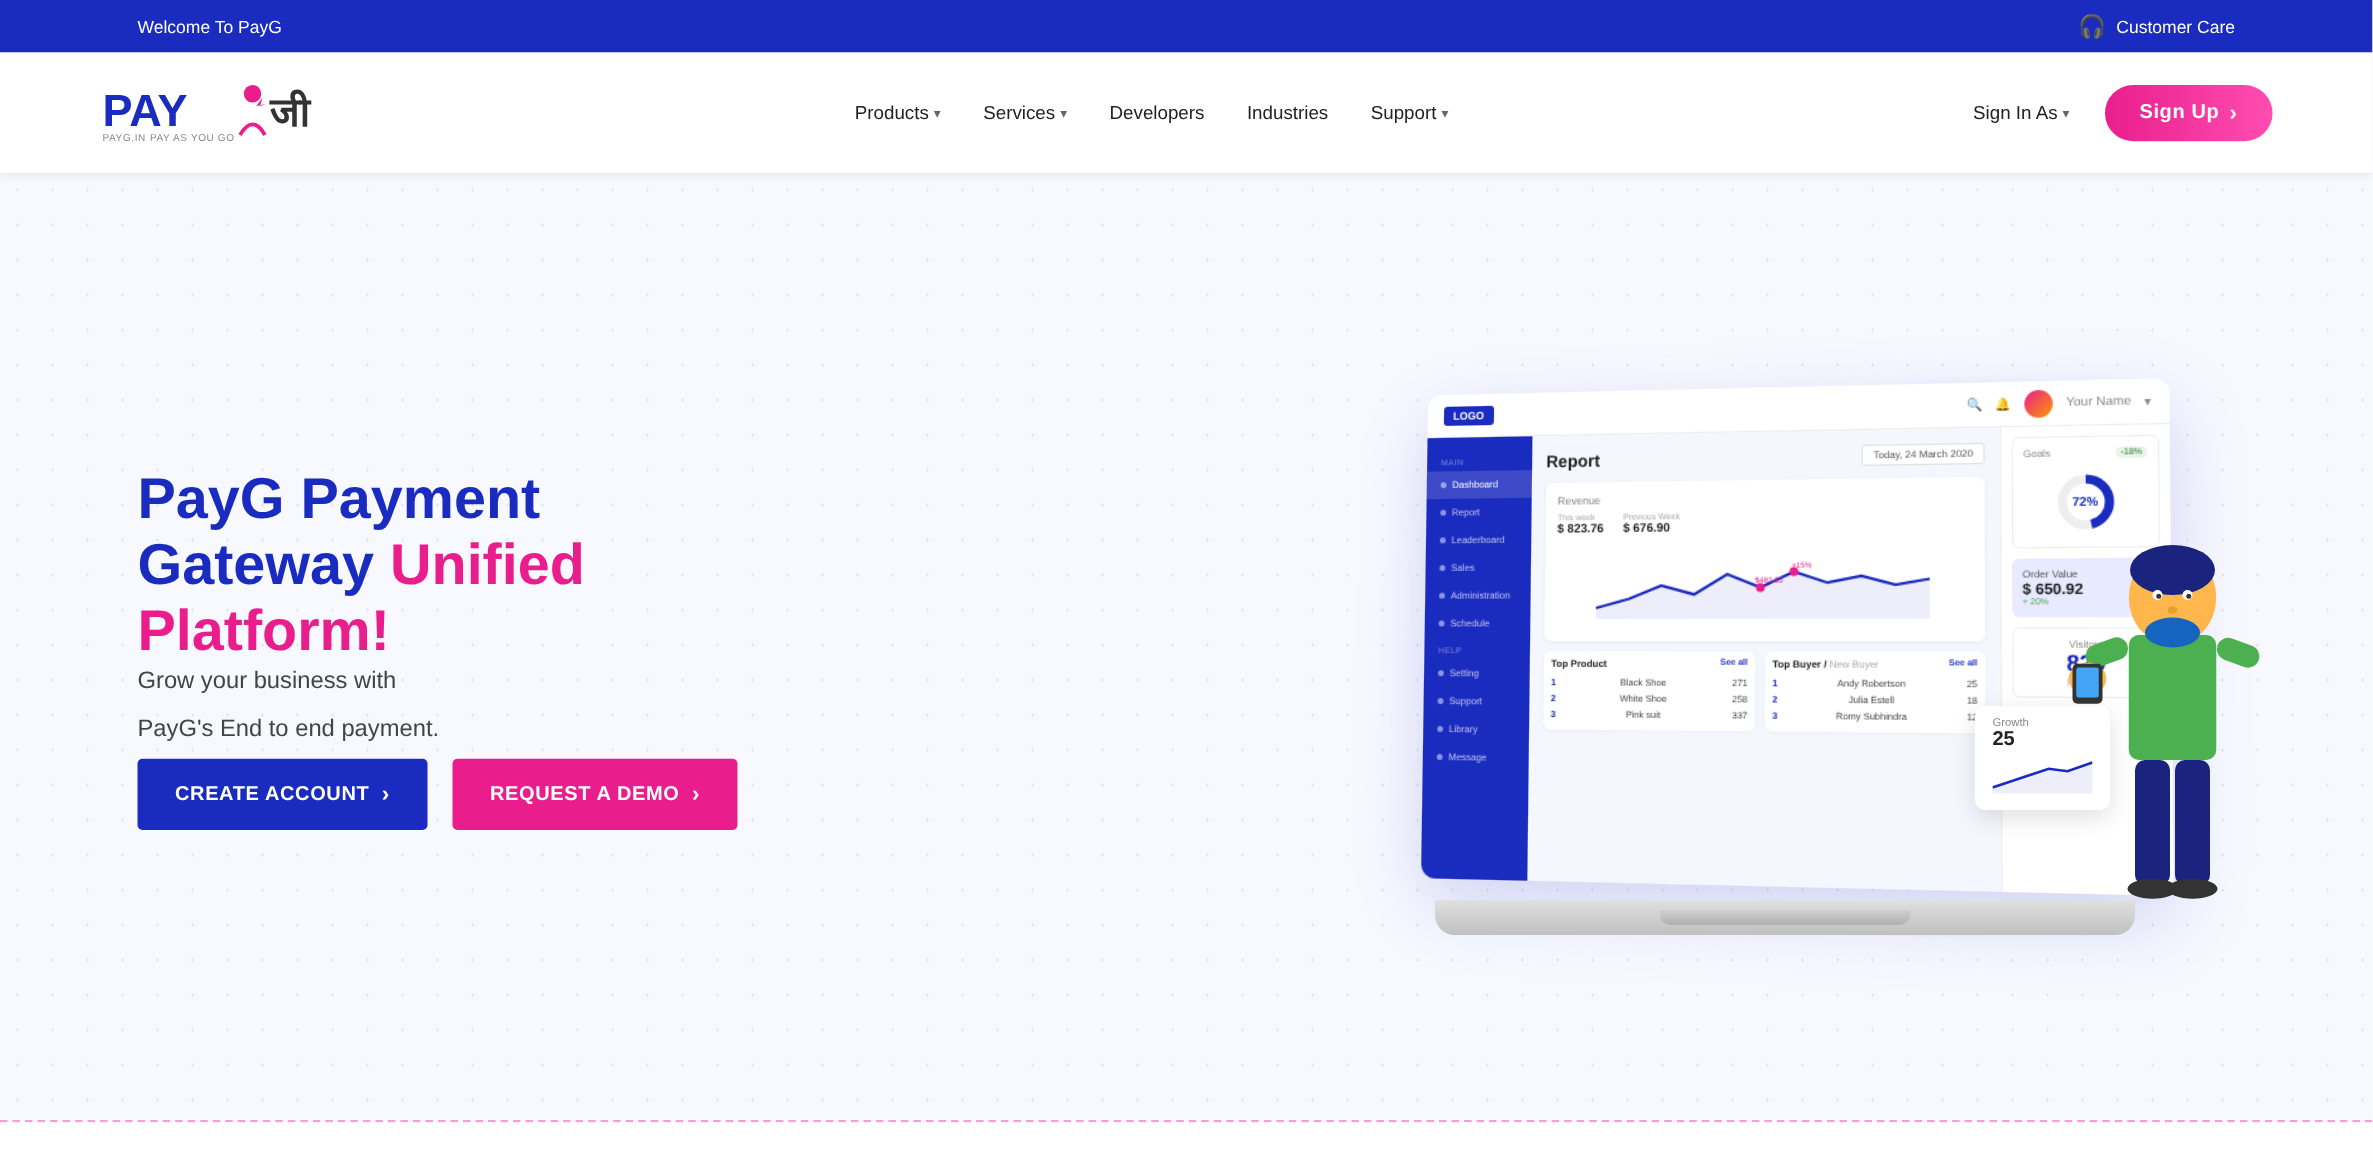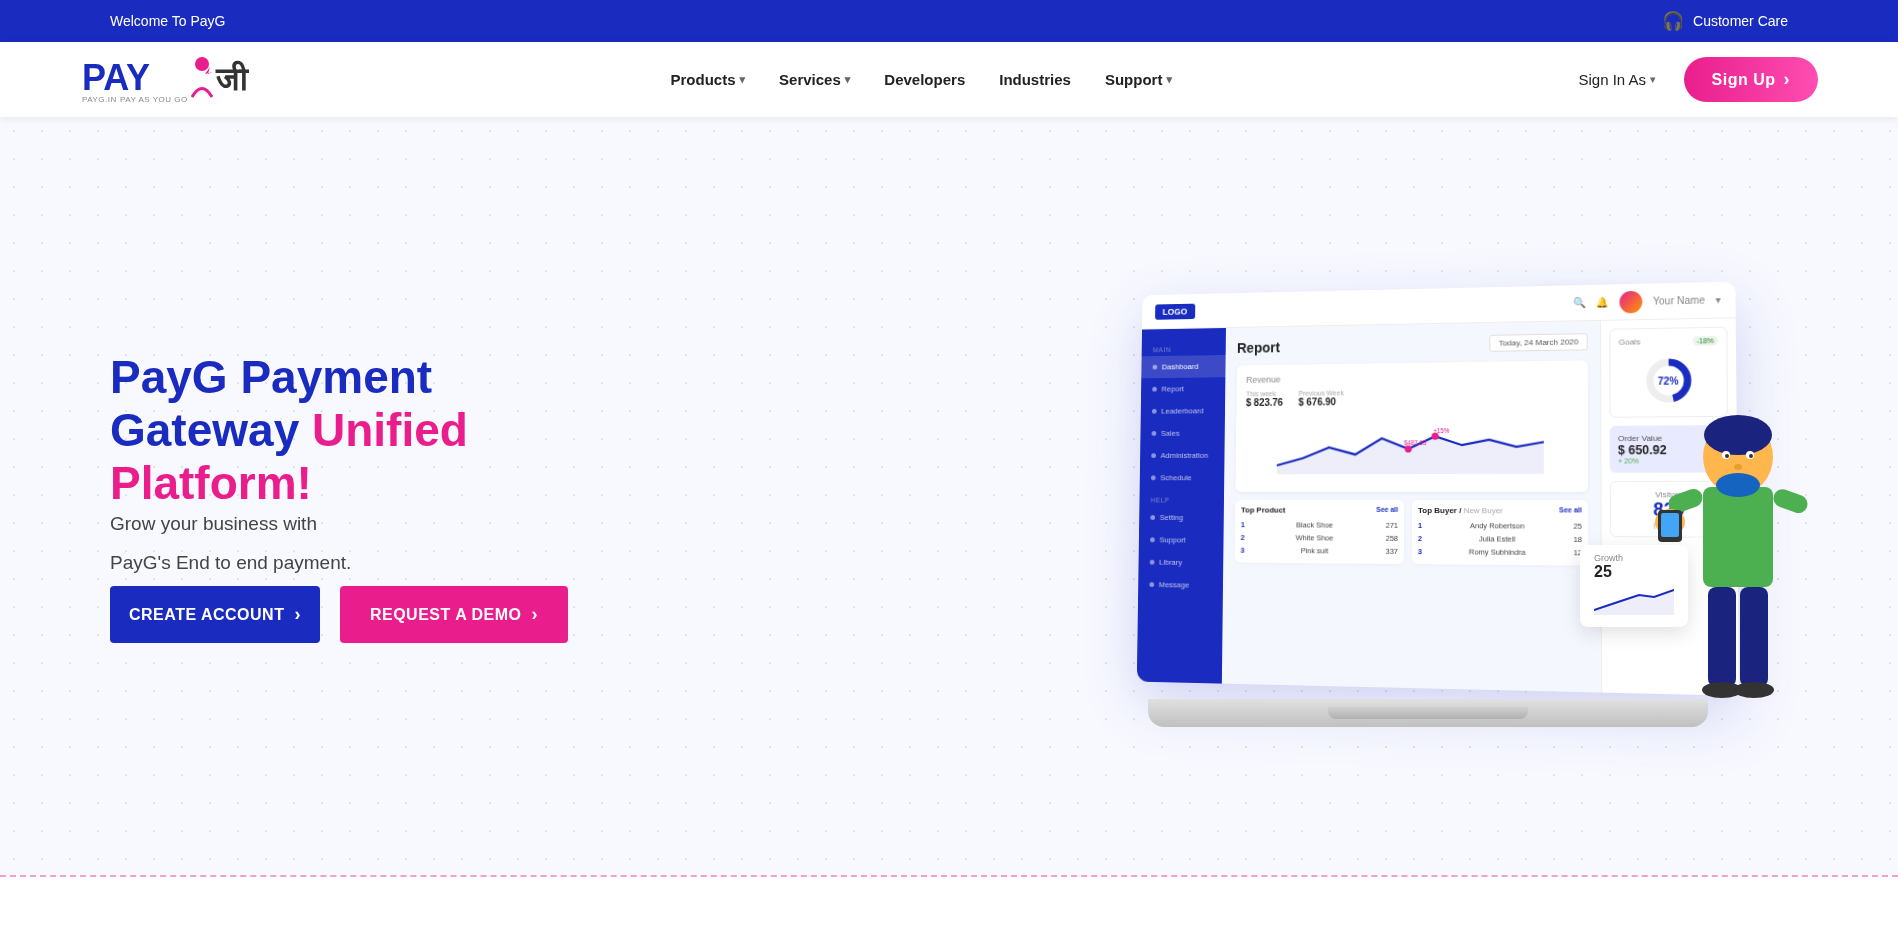--- a/index.html
+++ b/index.html
@@ -23,21 +23,21 @@
     }
     .headphone-icon { font-size: 18px; }
 
     
     nav {
       background: #fff;
       display: flex;
       align-items: center;
       justify-content: space-between;
       padding: 0 80px;
-      height: 75px;
+      height: 96px;
       box-shadow: 0 2px 8px rgba(0,0,0,0.07);
       position: relative;
       z-index: 10;
     }
     .logo-area {
       display: flex;
       align-items: center;
       gap: 8px;
     }
     .logo-main {
@@ -52,21 +52,21 @@
     }
     .nav-item {
       display: flex;
       align-items: center;
       gap: 4px;
       padding: 8px 14px;
       font-size: 15px;
       color: #222;
       cursor: pointer;
       border-radius: 4px;
-      font-weight: 700;
+      font-weight: 400;
       white-space: nowrap;
     }
     .nav-chevron { font-size: 11px; color: #666; }
     .nav-right {
       display: flex;
       align-items: center;
       gap: 12px;
     }
     .signin-btn {
       display: flex;
@@ -151,21 +151,21 @@
     .hero-buttons {
       display: flex;
       gap: 20px;
       align-items: center;
     }
     .btn-create {
       background: #1a2bbf;
       color: #fff;
       border: none;
       border-radius: 4px;
-      padding: 18px 19px;
+      padding: 18px 30px;
       font-size: 16px;
       font-weight: 700;
       cursor: pointer;
       display: flex;
       align-items: center;
       gap: 10px;
       letter-spacing: 0.5px;
     }
     .btn-demo {
       background: #e91e8c;

